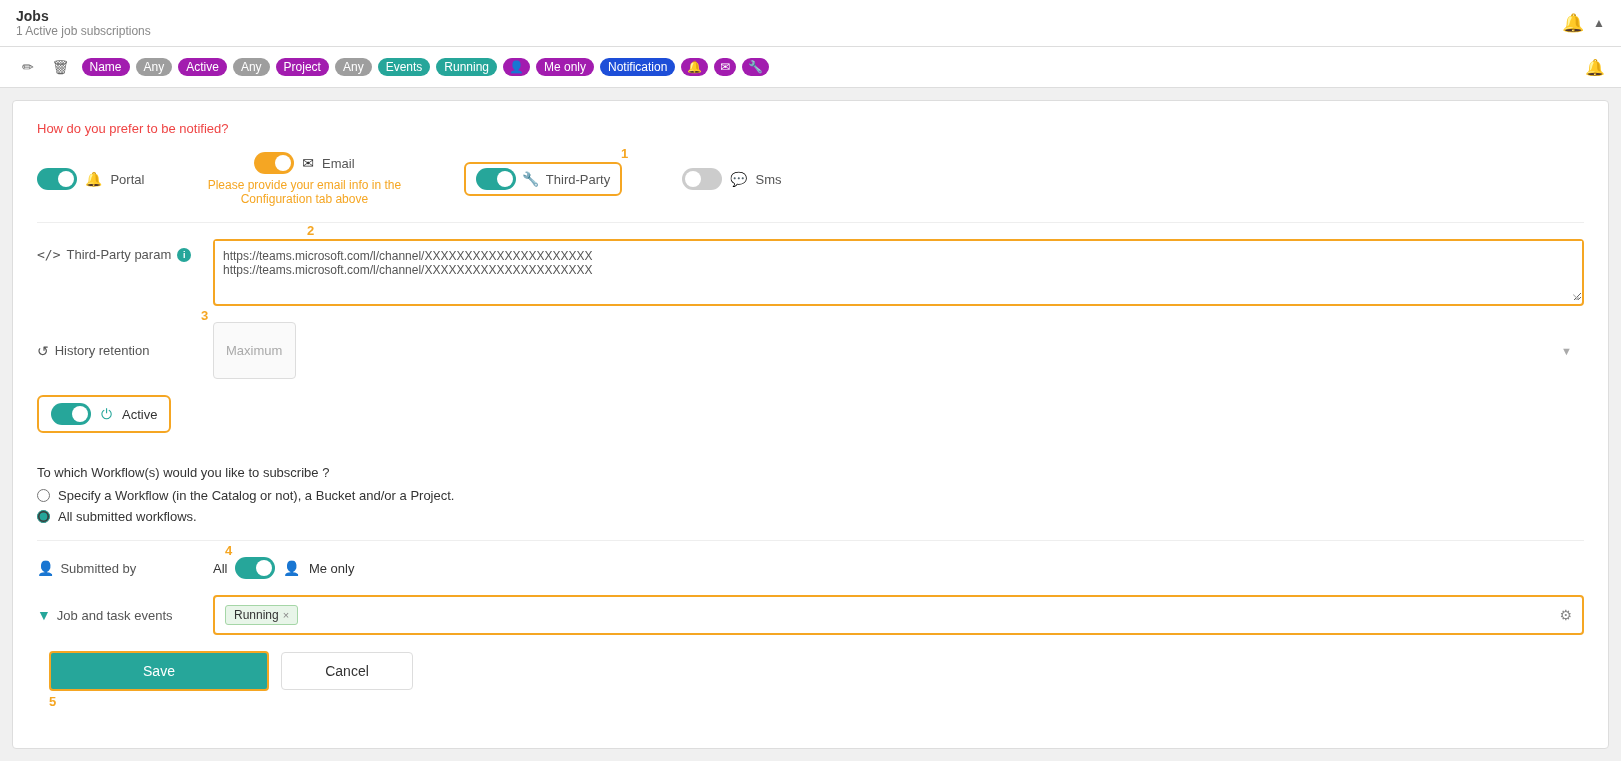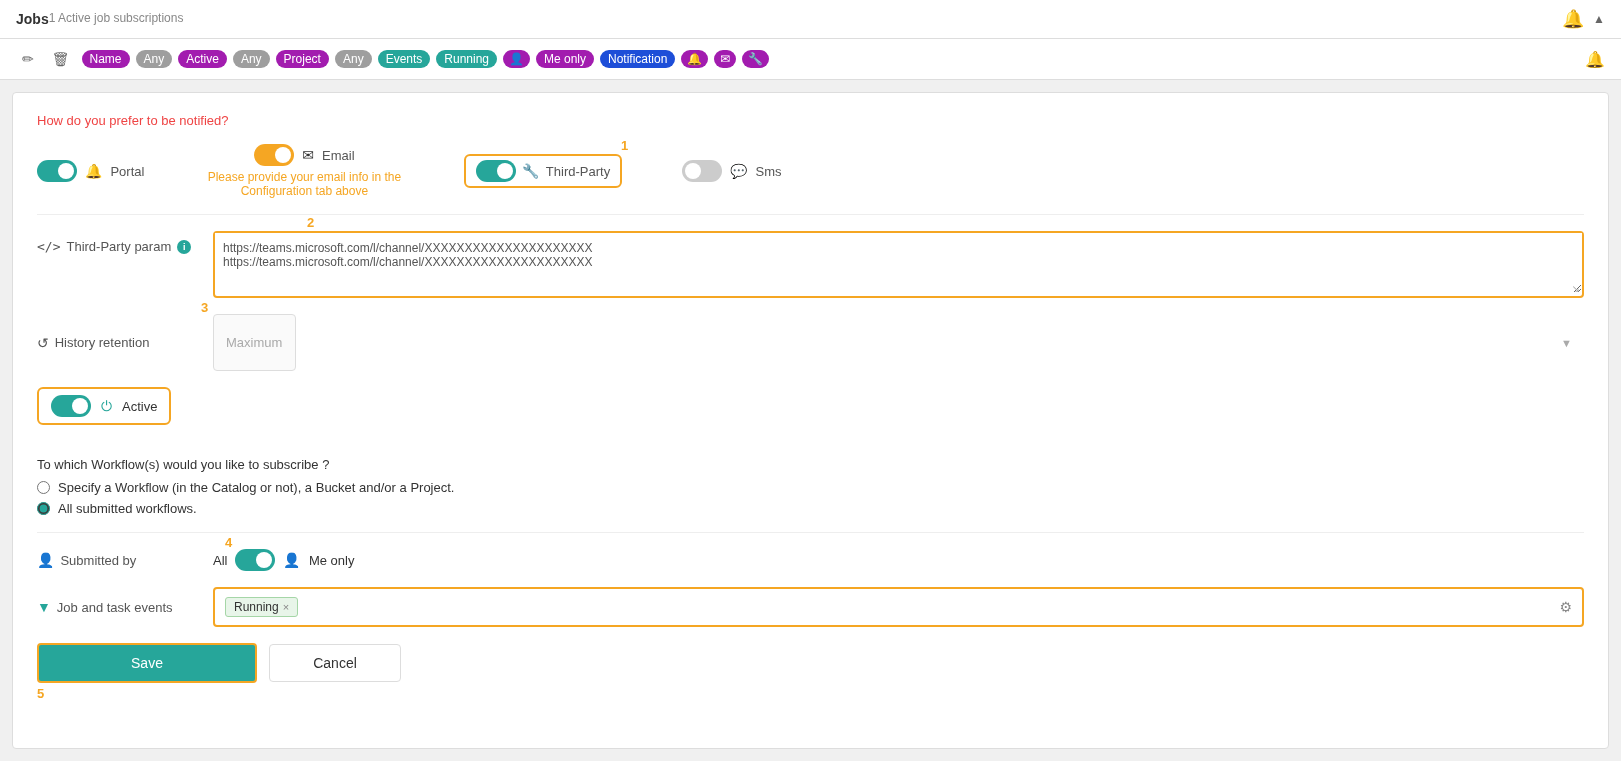--- a/index.html
+++ b/index.html
@@ -2,21 +2,21 @@
 <html><head>
   <meta charset="utf-8">
   <style>
     * { box-sizing: border-box; margin: 0; padding: 0; }
     body { font-family: Arial, sans-serif; background: #f0f0f0; font-size: 13px; color: #333; }
 
     .page-wrapper { width: 1621px; min-height: 761px; background: #f0f0f0; display: flex; flex-direction: column; }
 
     
     .header { background: #fff; padding: 8px 16px; border-bottom: 1px solid #ddd; display: flex; align-items: center; justify-content: space-between; }
-    .header-left { display: flex; flex-direction: row; }
+    .header-left { display: flex; flex-direction: column; }
     .header-title { font-size: 14px; font-weight: bold; color: #333; }
     .header-subtitle { font-size: 12px; color: #888; }
     .header-right { display: flex; align-items: center; gap: 8px; }
     .bell-icon-header { color: #4caf50; font-size: 18px; }
     .arrow-up { color: #666; font-size: 12px; }
 
     
     .toolbar { background: #fff; padding: 8px 16px; border-bottom: 1px solid #ddd; display: flex; align-items: center; gap: 6px; }
     .toolbar-btn { background: none; border: none; cursor: pointer; padding: 4px 6px; color: #666; font-size: 14px; }
     .filter-pill { display: flex; align-items: center; gap: 2px; border-radius: 12px; padding: 2px 8px; font-size: 12px; }
@@ -281,20 +281,20 @@
       </div>
       <div class="events-input-wrapper">
         <div class="tag-pill">
           <span>Running</span>
           <span class="tag-remove">×</span>
         </div>
         <span class="events-gear">⚙</span>
       </div>
     </div>
 
-    <div class="actions-row" style="position:relative;">
+    <div class="actions-row" style="position:relative;margin-left:12px;">
       <button class="btn-save">Save</button>
       <button class="btn-cancel">Cancel</button>
       <span style="color:#f5a623; font-size:13px; font-weight:bold; position:absolute; bottom:-18px; left:0;">5</span>
     </div>
 
   </div>
 </div>
 
 </body></html>

